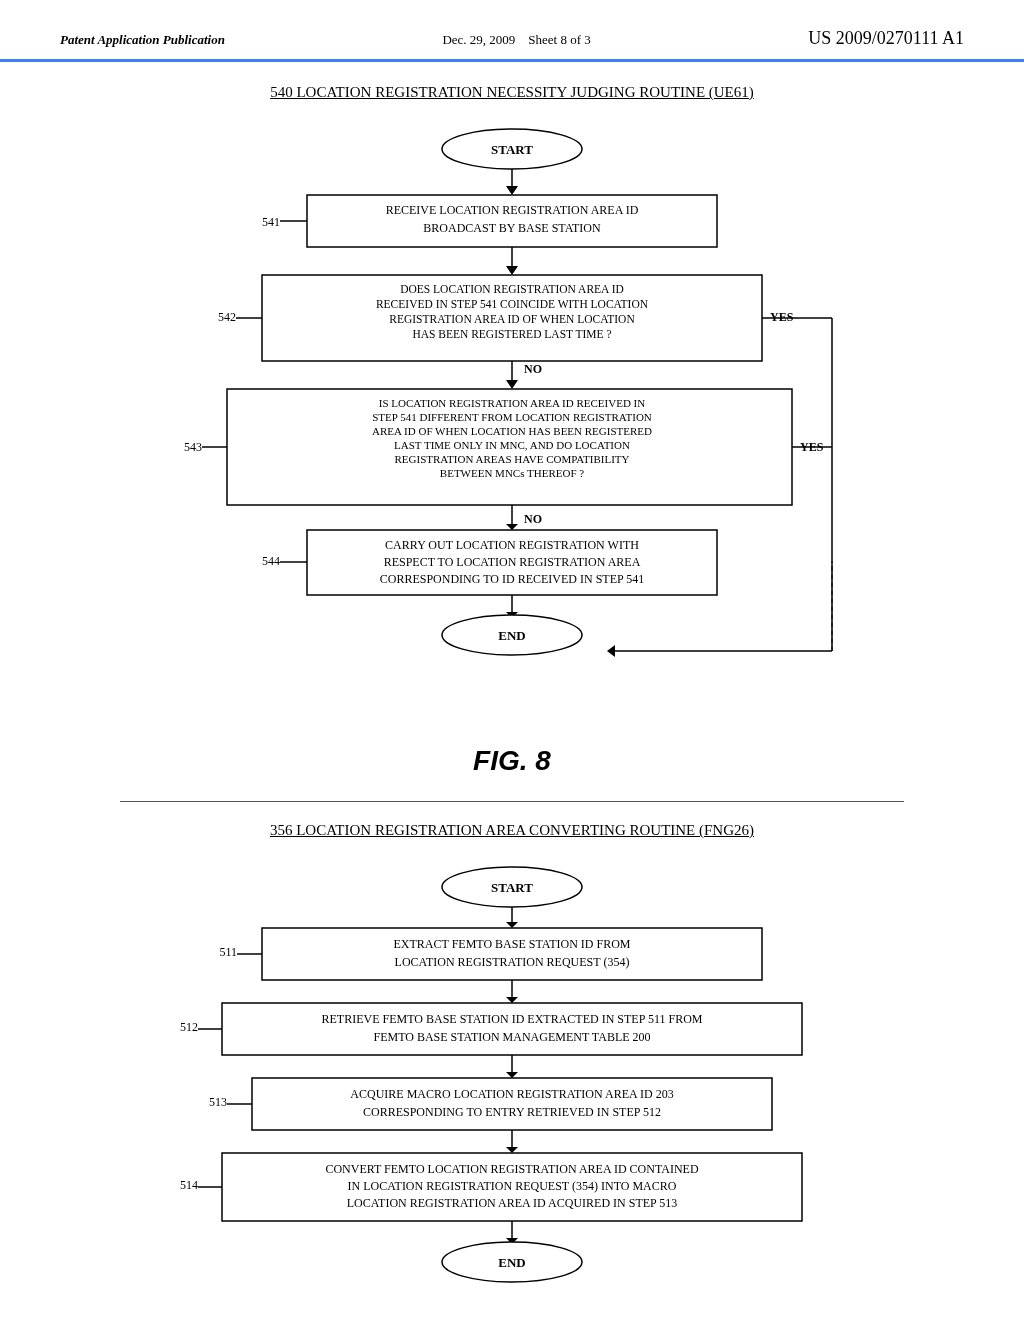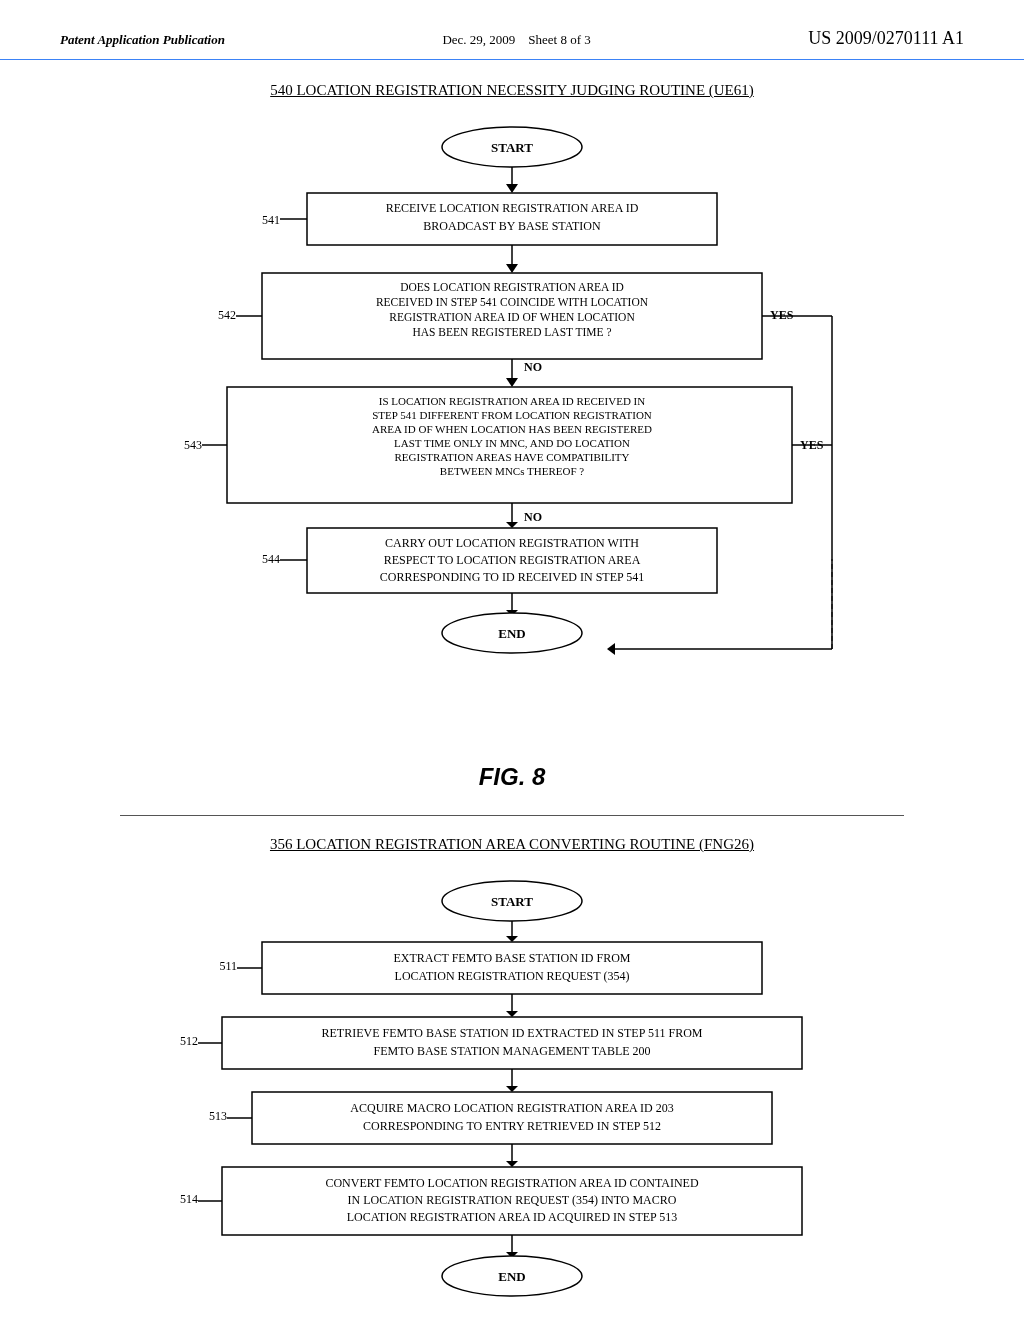--- a/index.html
+++ b/index.html
@@ -10,21 +10,21 @@
       min-height: 1320px;
       position: relative;
       overflow-x: hidden;
     }
 
     .header {
       display: flex;
       justify-content: space-between;
       align-items: baseline;
       padding: 28px 60px 10px 60px;
-      border-bottom: 1px solid #3b82f6;
+      border-bottom: 3px solid #3b82f6;
       font-size: 13px;
     }
 
     .header-left {
       font-weight: bold;
       font-style: italic;
     }
 
     .header-center {
       font-size: 13px;
@@ -43,24 +43,24 @@
       text-align: center;
       font-size: 15px;
       text-decoration: underline;
       margin-bottom: 20px;
       margin-top: 2px;
     }
 
     
     .fig-caption {
       text-align: center;
-      font-size: 24px;
+      font-size: 28px;
       font-weight: bold;
       font-style: italic;
-      margin: 24px 0 24px 0;
+      margin: 4px 0 24px 0;
       font-family: Arial, sans-serif;
     }
 
     .divider-line {
       border: none;
       border-top: 1px solid #555;
       margin: 20px 60px;
     }
 
     

